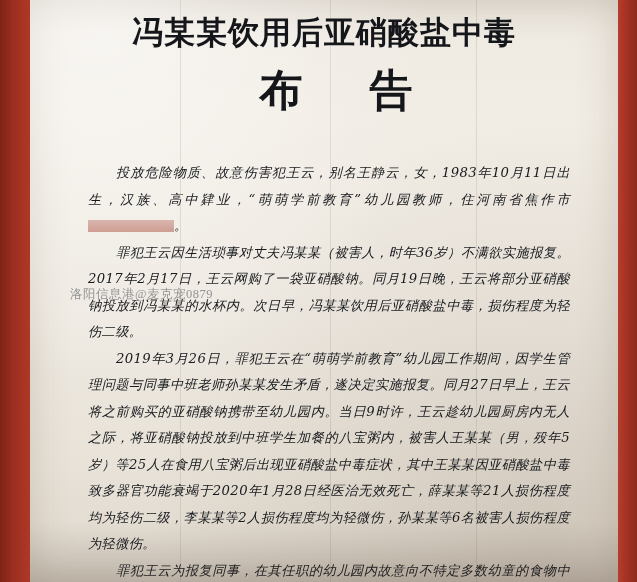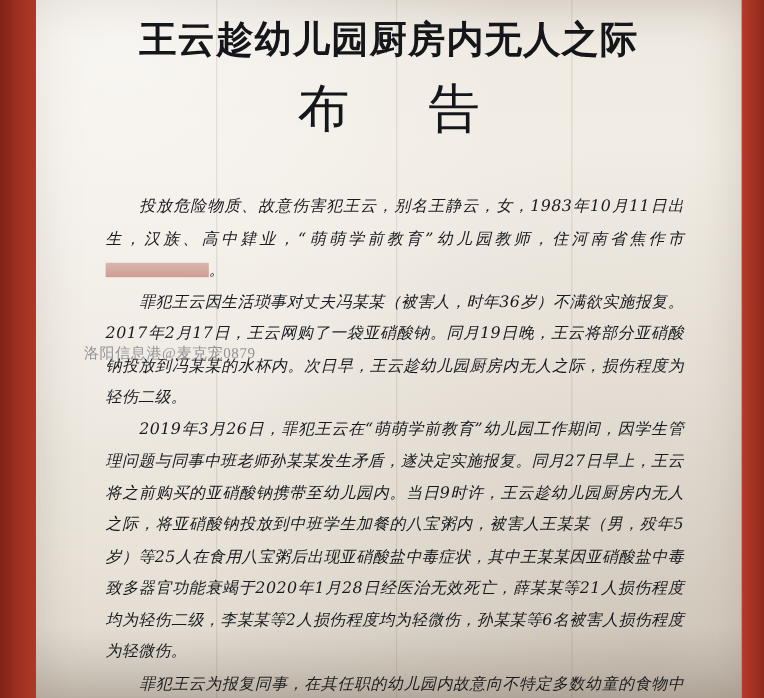--- a/index.html
+++ b/index.html
@@ -62,25 +62,25 @@
     font-family: "DejaVu Serif", serif;
     font-weight: bold;
     font-size: 31px;
     letter-spacing: 1px;
     color: #14161a;
     white-space: nowrap;
   }
   .headline {
     position: absolute;
     top: 62px;
-    left: 0;
+    left: 12px;
     width: 588px;
     text-align: center;
     font-family: "DejaVu Serif", serif;
-    font-weight: normal;
+    font-weight: bold;
     font-size: 43px;
     letter-spacing: 26px;
     text-indent: 26px;
     color: #14161a;
   }
   .body {
     position: absolute;
     top: 160px;
     left: 58px;
     width: 482px;
@@ -140,28 +140,28 @@
 
 <div class="page">
   <div class="wall-left"></div>
   <div class="wall-right"></div>
 
   <div class="poster">
     <div class="fold" style="left:150px"></div>
     <div class="fold" style="left:300px"></div>
     <div class="fold" style="left:446px"></div>
 
-    <div class="title">王云趁幼儿园厨房内无人之际</div>
+    <div class="title">冯某某饮用后亚硝酸盐中毒</div>
     <div class="headline">布 告</div>
 
     <div class="body">
       <p class="indent">
         <span>投放危险物质、故意伤害犯王云，别名王静云，女，1983年10月11日出生，汉族、高中肄业，“萌萌学前教育”幼儿园教师，住河南省焦作市</span><span class="redact"></span><span>。</span>
       </p>
-      <p class="indent">罪犯王云因生活琐事对丈夫冯某某（被害人，时年36岁）不满欲实施报复。2017年2月17日，王云网购了一袋亚硝酸钠。同月19日晚，王云将部分亚硝酸钠投放到冯某某的水杯内。次日早，王云趁幼儿园厨房内无人之际，损伤程度为轻伤二级。</p>
+      <p class="indent">罪犯王云因生活琐事对丈夫冯某某（被害人，时年36岁）不满欲实施报复。2017年2月17日，王云网购了一袋亚硝酸钠。同月19日晚，王云将部分亚硝酸钠投放到冯某某的水杯内。次日早，冯某某饮用后亚硝酸盐中毒，损伤程度为轻伤二级。</p>
       <p class="indent">2019年3月26日，罪犯王云在“萌萌学前教育”幼儿园工作期间，因学生管理问题与同事中班老师孙某某发生矛盾，遂决定实施报复。同月27日早上，王云将之前购买的亚硝酸钠携带至幼儿园内。当日9时许，王云趁幼儿园厨房内无人之际，将亚硝酸钠投放到中班学生加餐的八宝粥内，被害人王某某（男，殁年5岁）等25人在食用八宝粥后出现亚硝酸盐中毒症状，其中王某某因亚硝酸盐中毒致多器官功能衰竭于2020年1月28日经医治无效死亡，薛某某等21人损伤程度均为轻伤二级，李某某等2人损伤程度均为轻微伤，孙某某等6名被害人损伤程度为轻微伤。</p>
       <p class="indent">罪犯王云为报复同事，在其任职的幼儿园内故意向不特定多数幼童的食物中投放亚硝酸钠毒害性物质，致1人死亡，20余人受伤，严重危害公共安全的行为已构成投放危险物质罪；为报复其丈夫，故意向其丈夫水杯内投放亚硝酸钠毒害性物质，致其丈夫轻伤的行为又构成故意伤害罪，依法应予并罚。王云所犯投放危险物质罪</p>
     </div>
 
     <div class="watermark">洛阳信息港@麦克宠0879</div>
     <div class="shadow-bottom"></div>
   </div>
 </div>
 
 </body></html>

